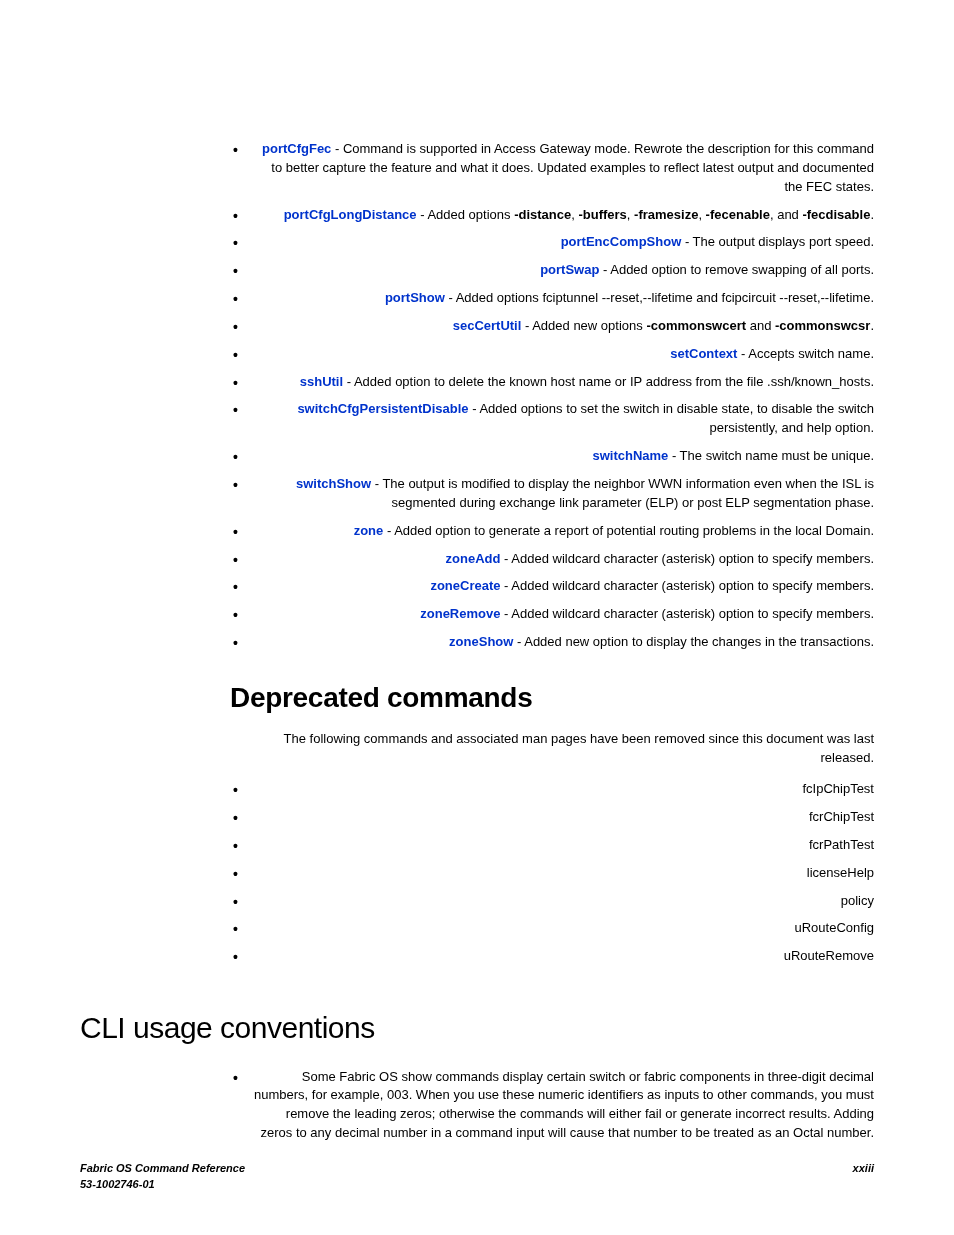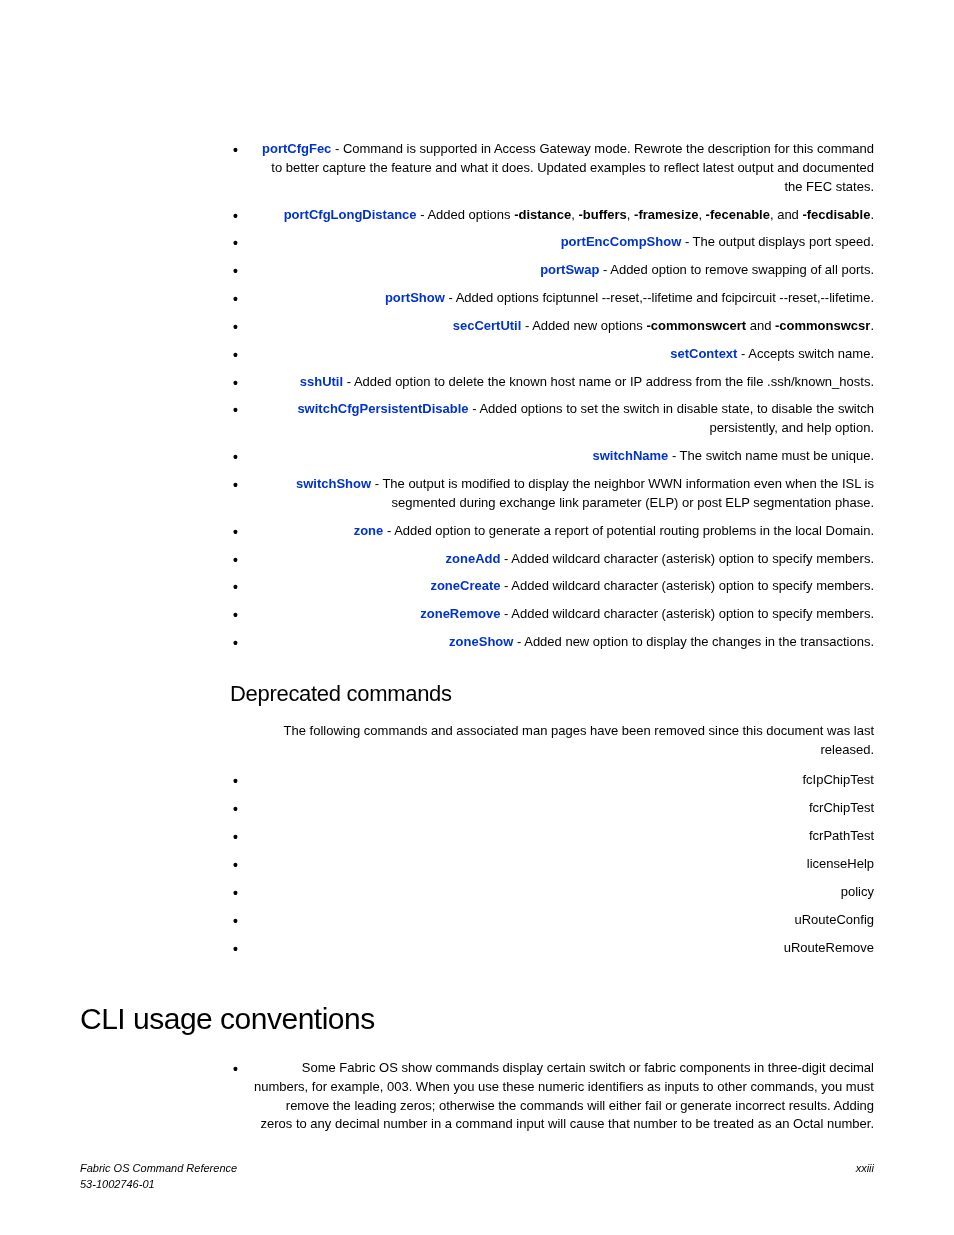--- a/index.html
+++ b/index.html
@@ -38,22 +38,22 @@
     font-size: 14px;
     font-weight: bold;
   }
   .cmd-link {
     color: #0033cc;
     font-weight: bold;
   }
   .bold { font-weight: bold; }
   h2.section-h2 {
     font-family: Arial, Helvetica, sans-serif;
-    font-weight: normal;
-    font-size: 22px;
+    font-weight: bold;
+    font-size: 28px;
     margin-top: 26px;
     margin-bottom: 12px;
     font-stretch: condensed;
     letter-spacing: -0.3px;
   }
   h1.section-h1 {
     font-family: Arial, Helvetica, sans-serif;
     font-weight: normal;
     font-size: 30px;
     margin-top: 40px;
@@ -68,20 +68,21 @@
   }
   .footer {
     position: absolute;
     bottom: 42px;
     left: 80px;
     right: 80px;
     font-style: italic;
     font-size: 11px;
     display: flex;
     justify-content: space-between;
+    font-weight: bold;
   }
   .footer-left { text-align: left; }
   .footer-right { text-align: left; }
 </style>
 </head>
 <body>
 
 <div class="page">
 
   <div class="content-indent">

